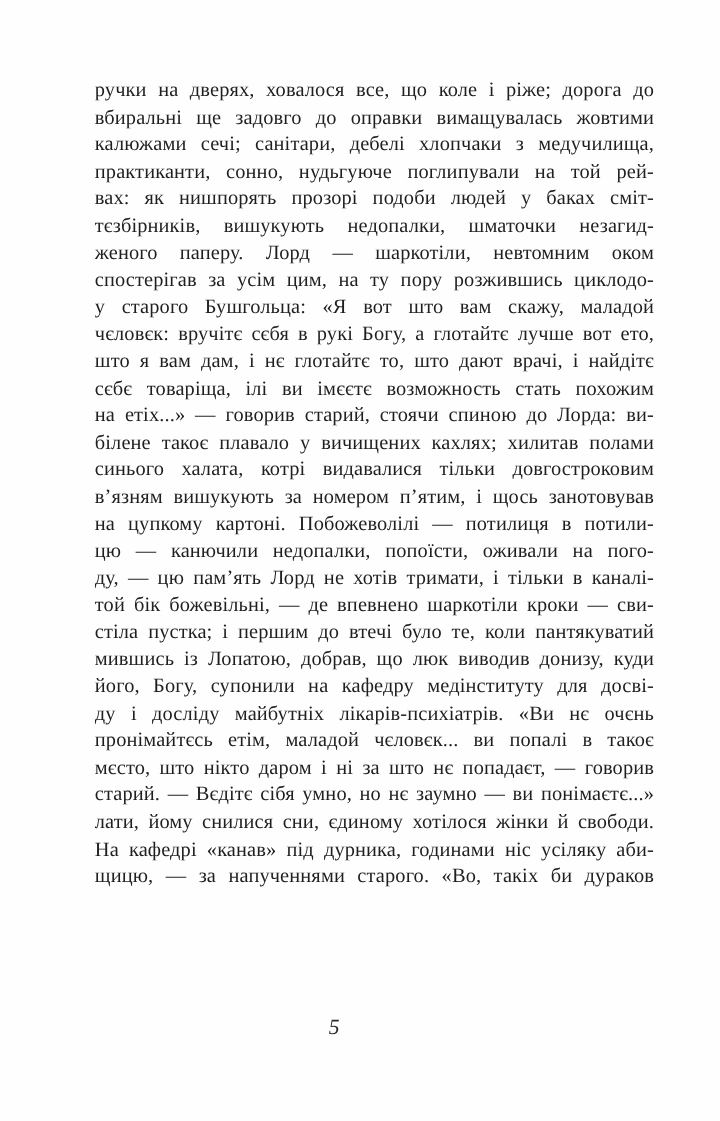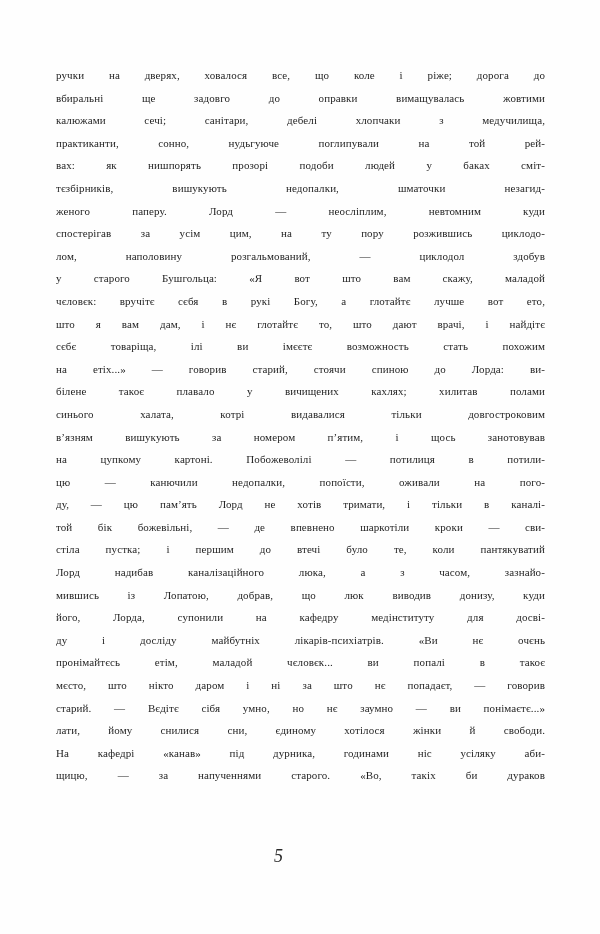--- a/index.html
+++ b/index.html
@@ -16,28 +16,29 @@
     font-family: "Liberation Serif", "DejaVu Serif", serif;
     color: #1f1f1f;
   }
   .text-block {
     position: absolute;
     left: 56px;
     top: 64px;
     width: 489px;
   }
   .line {
-    font-size: 11px;
+    font-size: 17px;
     line-height: 22.6px;
     height: 22.6px;
     overflow: hidden;
     text-align: justify;
     text-align-last: justify;
     white-space: normal;
     letter-spacing: 0.1px;
+    margin-left: 23px;
   }
   .folio {
     position: absolute;
     left: 56px;
     top: 846px;
     width: 489px;
     text-align: center;
     transform: translateX(-22px);
     font-size: 18px;
     font-style: italic;
@@ -48,39 +49,37 @@
 <body>
 
 <div class="page">
   <div class="text-block">
     <div class="line">ручки на дверях, ховалося все, що коле і ріже; дорога до</div>
     <div class="line">вбиральні ще задовго до оправки вимащувалась жовтими</div>
     <div class="line">калюжами сечі; санітари, дебелі хлопчаки з медучилища,</div>
     <div class="line">практиканти, сонно, нудьгуюче поглипували на той рей-</div>
     <div class="line">вах: як нишпорять прозорі подоби людей у баках сміт-</div>
     <div class="line">тєзбірників, вишукують недопалки, шматочки незагид-</div>
-    <div class="line">женого паперу. Лорд — неосліплим, невтомним куди</div>
+    <div class="line">женого паперу. Лорд — шаркотіли, невтомним оком</div>
     <div class="line">спостерігав за усім цим, на ту пору розжившись циклодо-</div>
-    <div class="line">лом, наполовину розгальмований, — циклодол здобув</div>
     <div class="line">у старого Бушгольца: «Я вот што вам скажу, маладой</div>
     <div class="line">чєловєк: вручітє сєбя в рукі Богу, а глотайтє лучше вот ето,</div>
     <div class="line">што я вам дам, і нє глотайтє то, што дают врачі, і найдітє</div>
     <div class="line">сєбє товаріща, ілі ви імєєтє возможность стать похожим</div>
     <div class="line">на етіх...» — говорив старий, стоячи спиною до Лорда: ви-</div>
     <div class="line">білене такоє плавало у вичищених кахлях; хилитав полами</div>
     <div class="line">синього халата, котрі видавалися тільки довгостроковим</div>
     <div class="line">в’язням вишукують за номером п’ятим, і щось занотовував</div>
     <div class="line">на цупкому картоні. Побожеволілі — потилиця в потили-</div>
     <div class="line">цю — канючили недопалки, попоїсти, оживали на пого-</div>
     <div class="line">ду, — цю пам’ять Лорд не хотів тримати, і тільки в каналі-</div>
     <div class="line">той бік божевільні, — де впевнено шаркотіли кроки — сви-</div>
     <div class="line">стіла пустка; і першим до втечі було те, коли пантякуватий</div>
-    <div class="line">Лорд надибав каналізаційного люка, а з часом, зазнайо-</div>
     <div class="line">мившись із Лопатою, добрав, що люк виводив донизу, куди</div>
-    <div class="line">його, Лорда, супонили на кафедру медінституту для досві-</div>
+    <div class="line">його, Богу, супонили на кафедру медінституту для досві-</div>
     <div class="line">ду і досліду майбутніх лікарів-психіатрів. «Ви нє очєнь</div>
     <div class="line">пронімайтєсь етім, маладой чєловєк... ви попалі в такоє</div>
     <div class="line">мєсто, што нікто даром і ні за што нє попадаєт, — говорив</div>
     <div class="line">старий. — Вєдітє сібя умно, но нє заумно — ви понімаєтє...»</div>
     <div class="line">лати, йому снилися сни, єдиному хотілося жінки й свободи.</div>
     <div class="line">На кафедрі «канав» під дурника, годинами ніс усіляку аби-</div>
     <div class="line">щицю, — за напученнями старого. «Во, такіх би дураков</div>
   </div>
   <div class="folio">5</div>
 </div>

